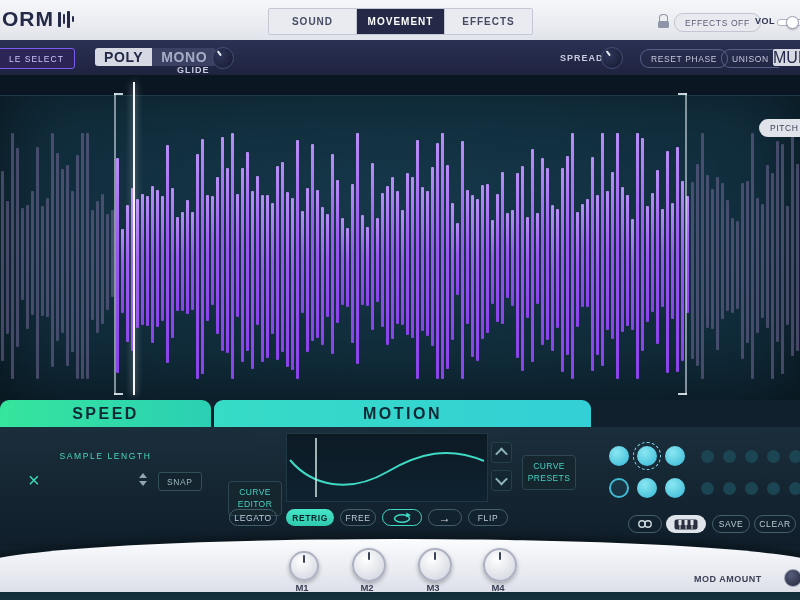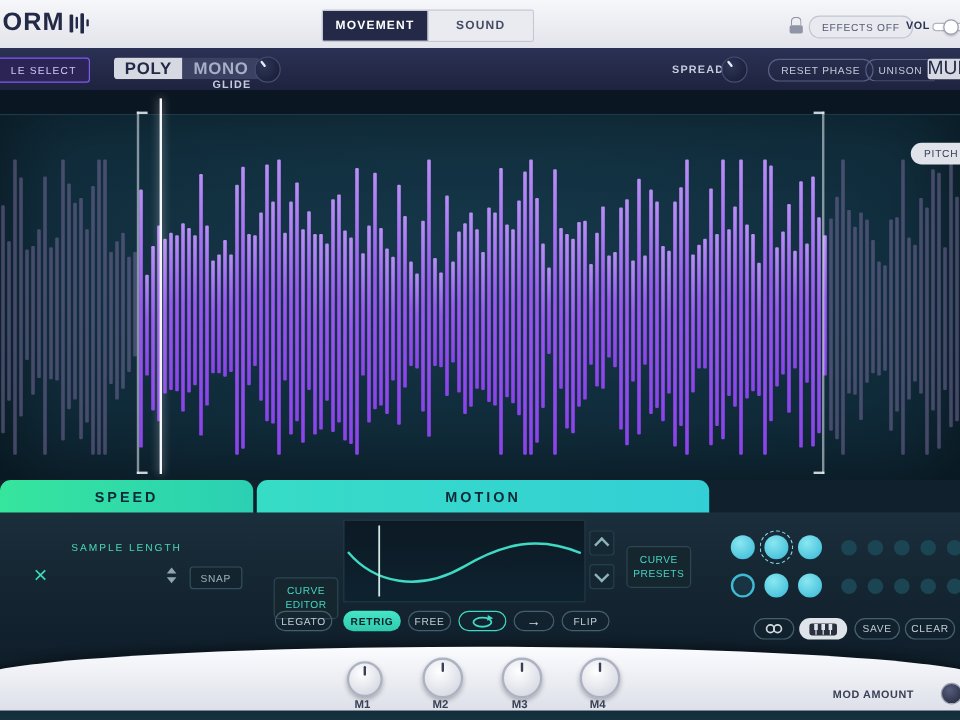--- a/index.html
+++ b/index.html
@@ -52,21 +52,21 @@
         background:linear-gradient(180deg,#b98ef7 0%,#9a57f0 45%,#8a43ea 100%);}
   .wbar.dim{background:#7d70a2;opacity:.5;}
   .sel-line{position:absolute;top:18px;bottom:5px;width:2px;background:rgba(228,236,244,.55);cursor:ew-resize;}
   .sel-foot{position:absolute;height:2px;width:9px;background:rgba(235,242,248,.85);}
   .playhead{position:absolute;top:7px;bottom:5px;width:2px;background:#f4f8fb;box-shadow:0 0 7px rgba(255,255,255,.65);cursor:ew-resize;}
   .pitch-pill{position:absolute;right:-26px;top:44px;height:18px;padding:0 11px;display:flex;align-items:center;
               background:#e0e3ea;color:#3a3f55;border-radius:9px;font-size:8.5px;letter-spacing:.6px;cursor:pointer;}
 
   
   .hdr{position:absolute;top:400px;height:27px;display:flex;align-items:center;justify-content:center;
-       font-size:12px;font-weight:bold;letter-spacing:2.5px;color:#0e2836;border-radius:9px 9px 0 0;cursor:pointer;}
+       font-size:16px;font-weight:bold;letter-spacing:2.5px;color:#0e2836;border-radius:9px 9px 0 0;cursor:pointer;}
   .hdr-speed{left:0;width:211px;background:linear-gradient(90deg,#36e59d,#2bd0b4);}
   .hdr-motion{left:214px;width:377px;background:linear-gradient(90deg,#37dcc6,#33cfd6);}
   .hdr-perform{left:594px;width:206px;background:linear-gradient(90deg,#3abeeb,#2f9fdd);}
   .wrench{margin-left:8px;display:inline-block;}
 
   .panel-bg{position:absolute;top:427px;left:0;right:0;height:120px;background:linear-gradient(180deg,#1b2e3b,#0f1e2a);}
 
   
   .sl-label{position:absolute;left:0;top:451px;width:211px;text-align:center;font-size:8.5px;color:#49d6b8;letter-spacing:1.6px;}
   .mult-sign{position:absolute;left:28px;top:469px;font-size:20px;color:#3bd8ba;}
@@ -134,22 +134,23 @@
     <div class="logo">
       <span>ORM</span>
       <span class="logo-bars">
         <i style="height:15px"></i>
           <i style="height:10px"></i>
           <i style="height:17px"></i>
           <i style="height:6px"></i>
       </span>
     </div>
     <div class="tabs">
+      <div class="tab">SOUND</div>
       <div class="tab active">MOVEMENT</div>
-      <div class="tab">SOUND</div>
+      <div class="tab">EFFECTS</div>
     </div>
     <div class="lock">
       <div class="shackle"></div>
         <div class="body"></div>
     </div>
     <div class="fx-pill">EFFECTS OFF</div>
     <div class="vol-label">VOL</div>
     <div class="vol-slider">
       <div class="vol-knob"></div>
     </div>

